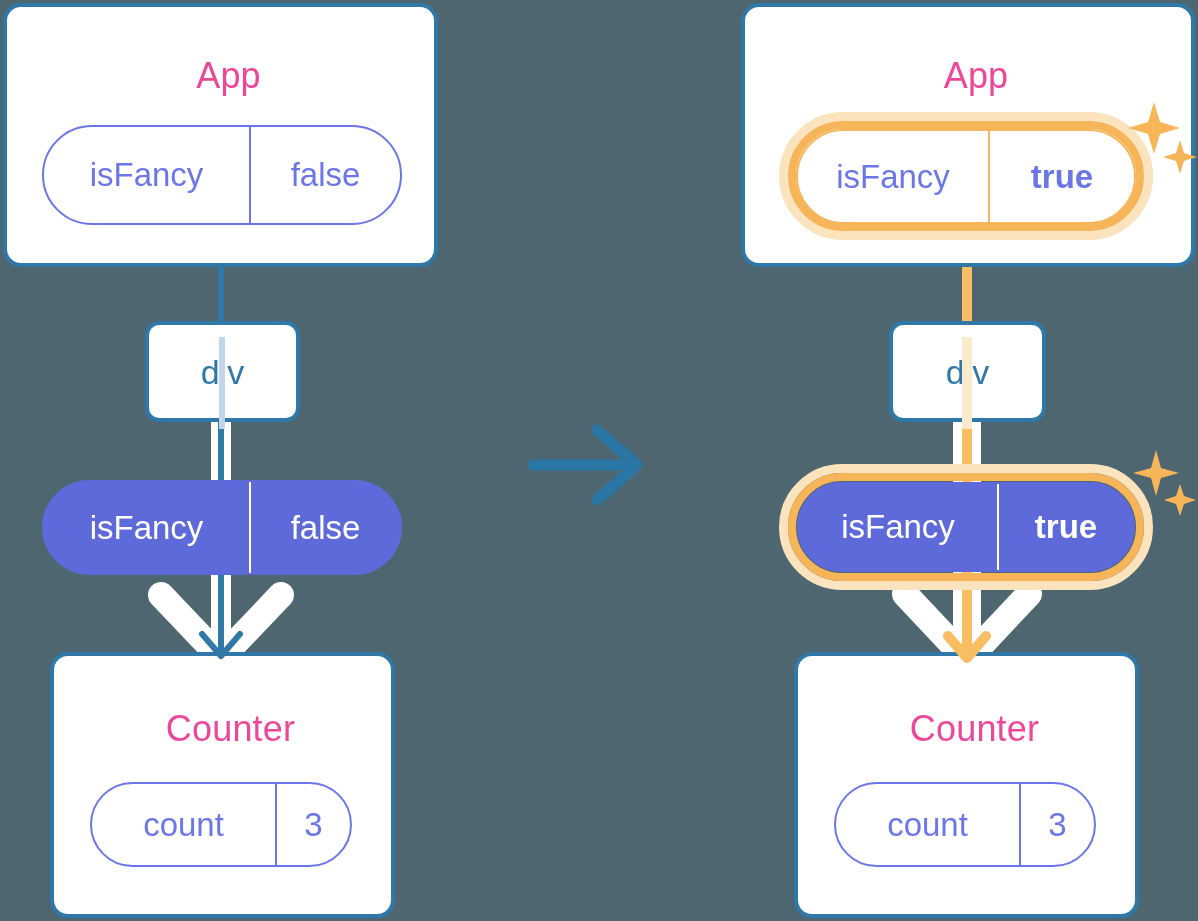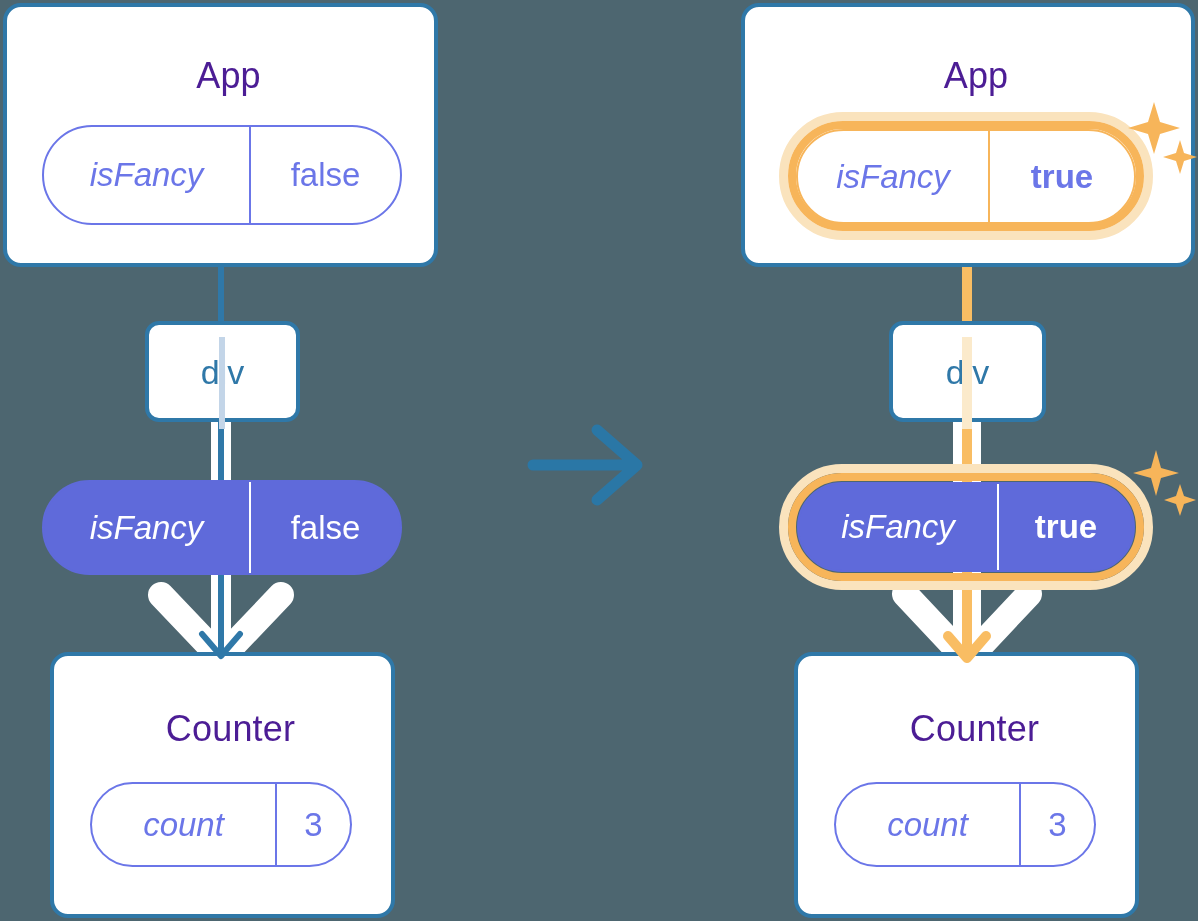--- a/index.html
+++ b/index.html
@@ -19,21 +19,21 @@
     background:#ffffff;
     border:4px solid #2f78a8;
     border-radius:18px;
     box-sizing:border-box;
     z-index:3;
   }
   .card-title{
     position:absolute;
     left:0;right:0;
     text-align:center;
-    color:#4c1d95;
+    color:#ec4899;
     font-size:36px;
     letter-spacing:.2px;
     white-space:nowrap;
     z-index:6;
     padding-left:16px;
   }
   .divbox-title{
     position:absolute;left:0;right:0;text-align:center;
     color:#2f78a8;font-size:34px;z-index:6;white-space:nowrap;
   }
@@ -55,21 +55,21 @@
   .pill.filled{
     background:#5f6ada;
     border:2px solid #5f6ada;
   }
   .pill .cell{
     display:flex;align-items:center;justify-content:center;
     font-size:33px;white-space:nowrap;
   }
   .pill.outline .cell{color:#6b76e8;}
   .pill.filled .cell{color:#ffffff;}
-  .pill .cell.key{flex:0 0 auto;font-style:italic;}
+  .pill .cell.key{flex:0 0 auto;}
   .pill .cell.val{flex:1 1 auto;}
   .pill.outline .cell.val{border-left:2px solid #6b76e8;}
   .pill.filled  .cell.val{border-left:2px solid #ffffff;}
   .pill .cell.bold{font-weight:bold;}
 
   
   .ring{
     position:absolute;
     box-sizing:border-box;
     border-radius:999px;

